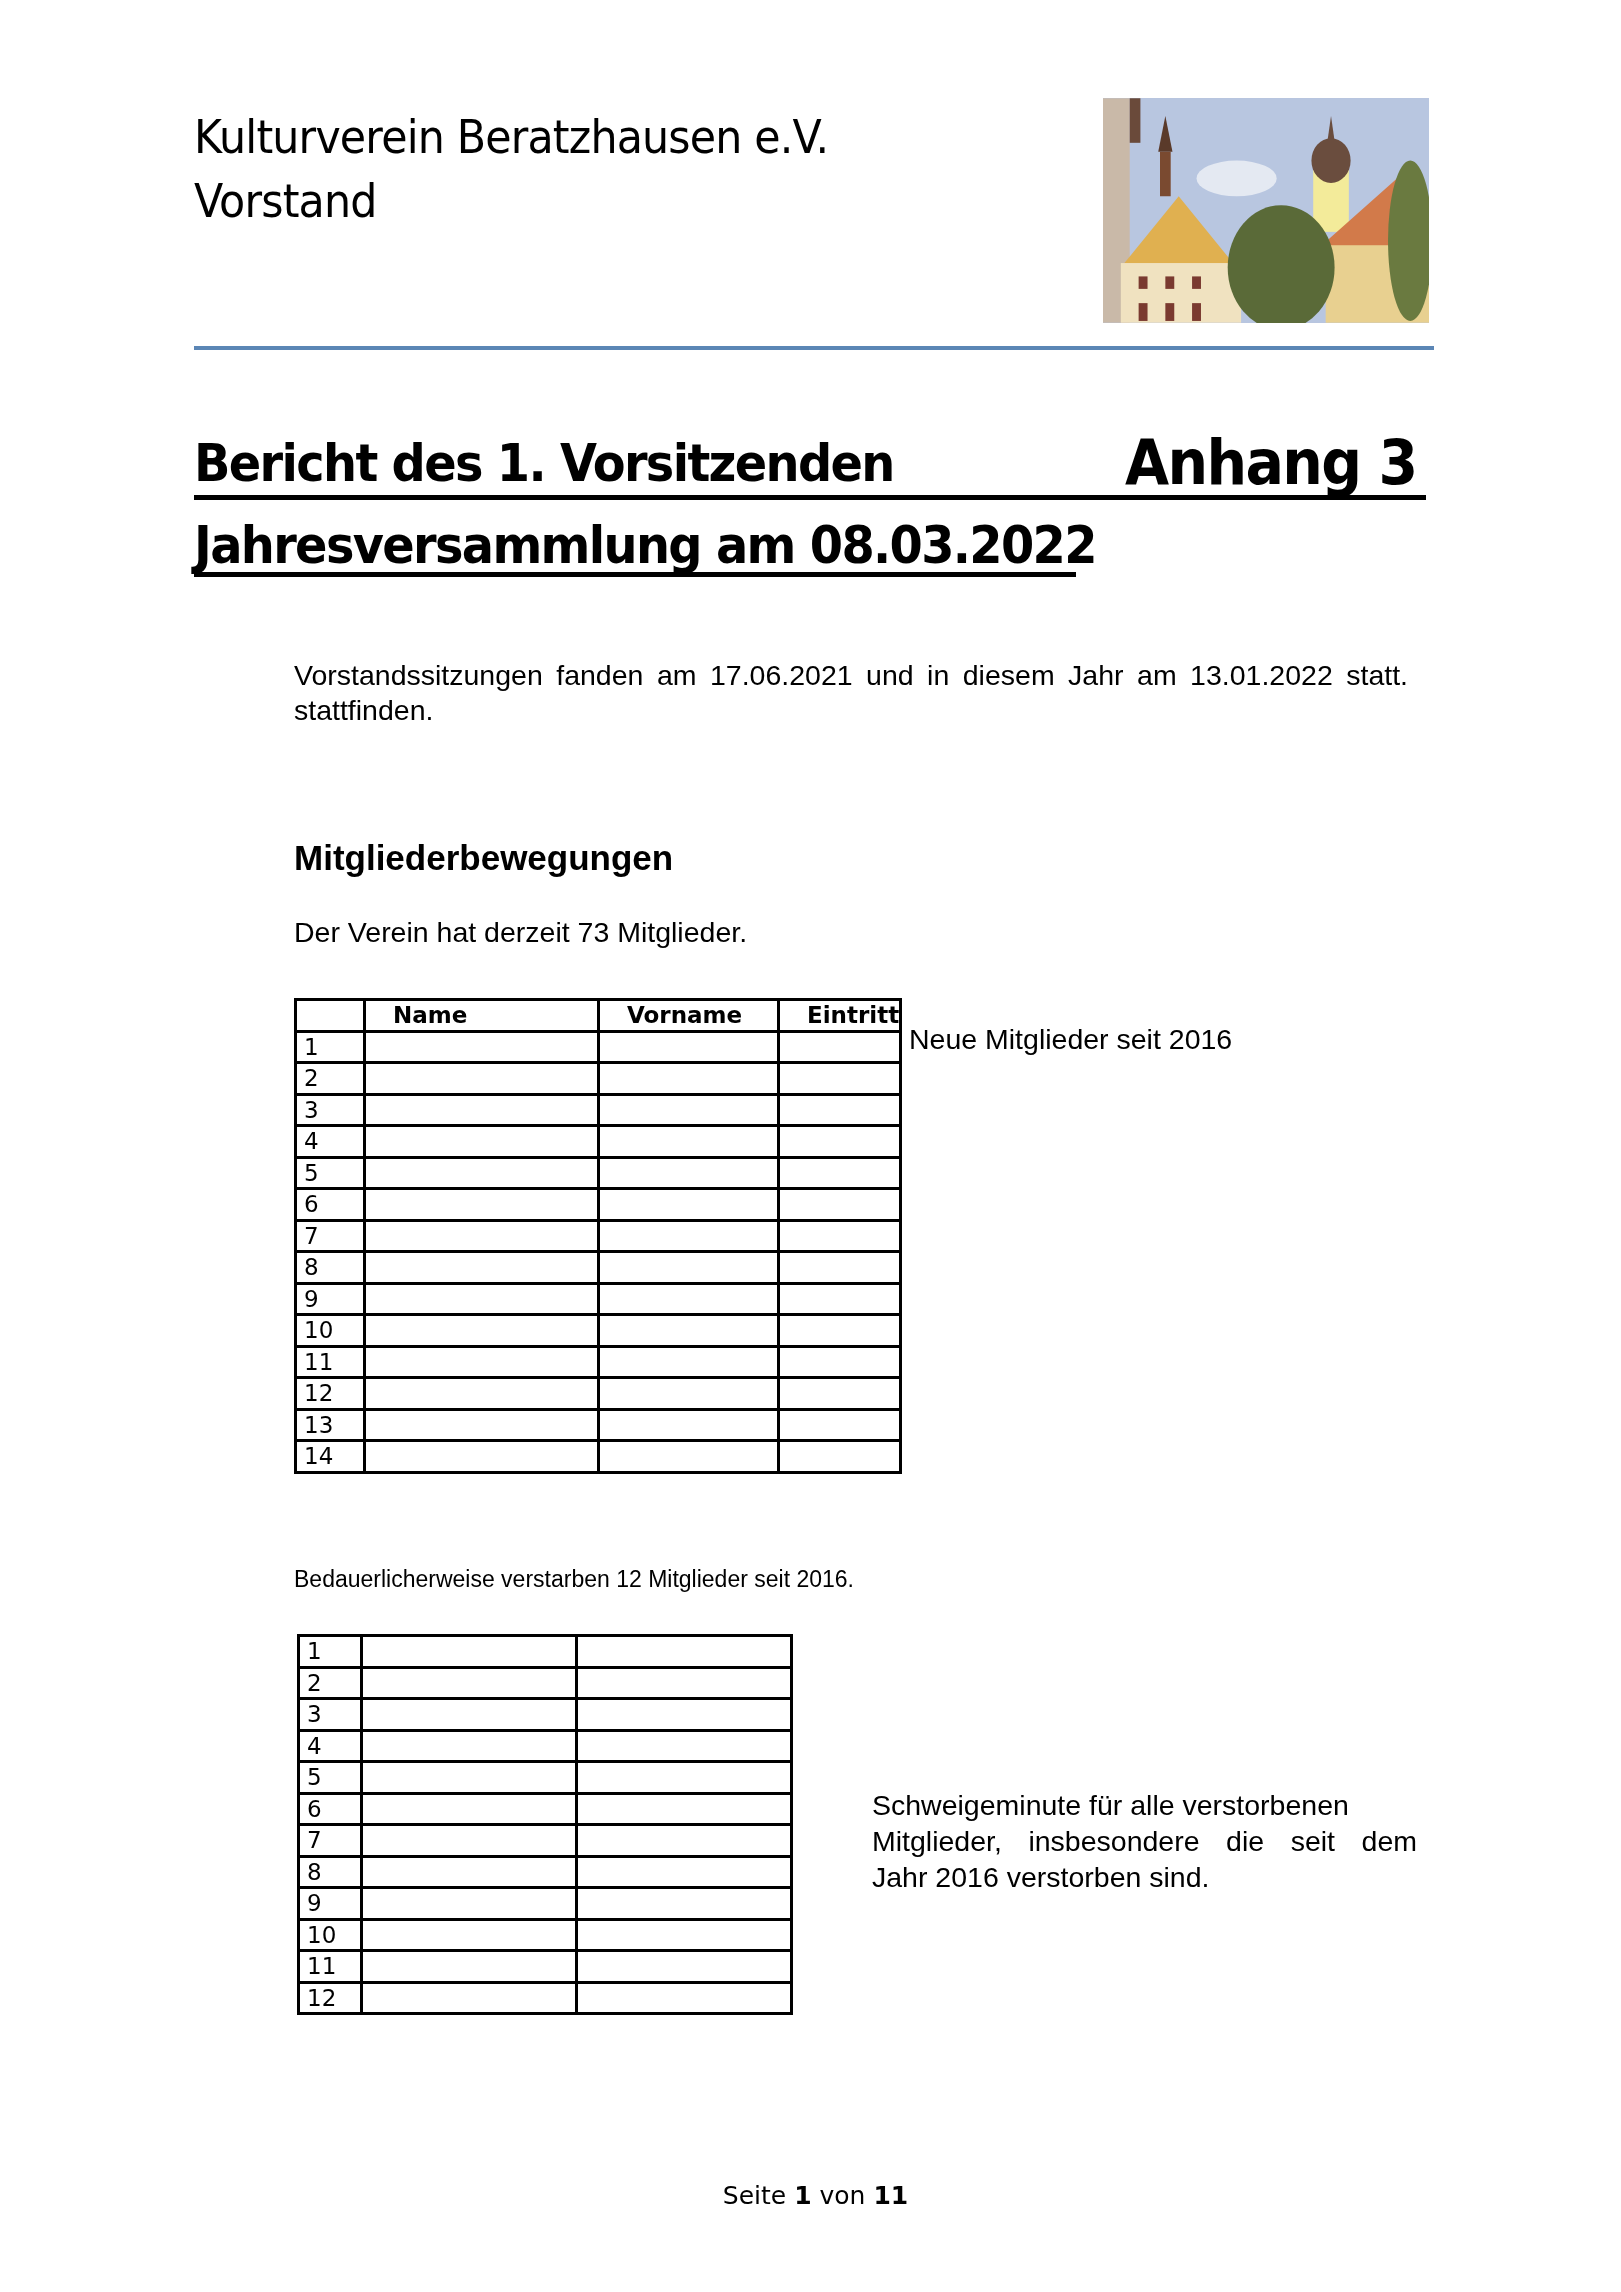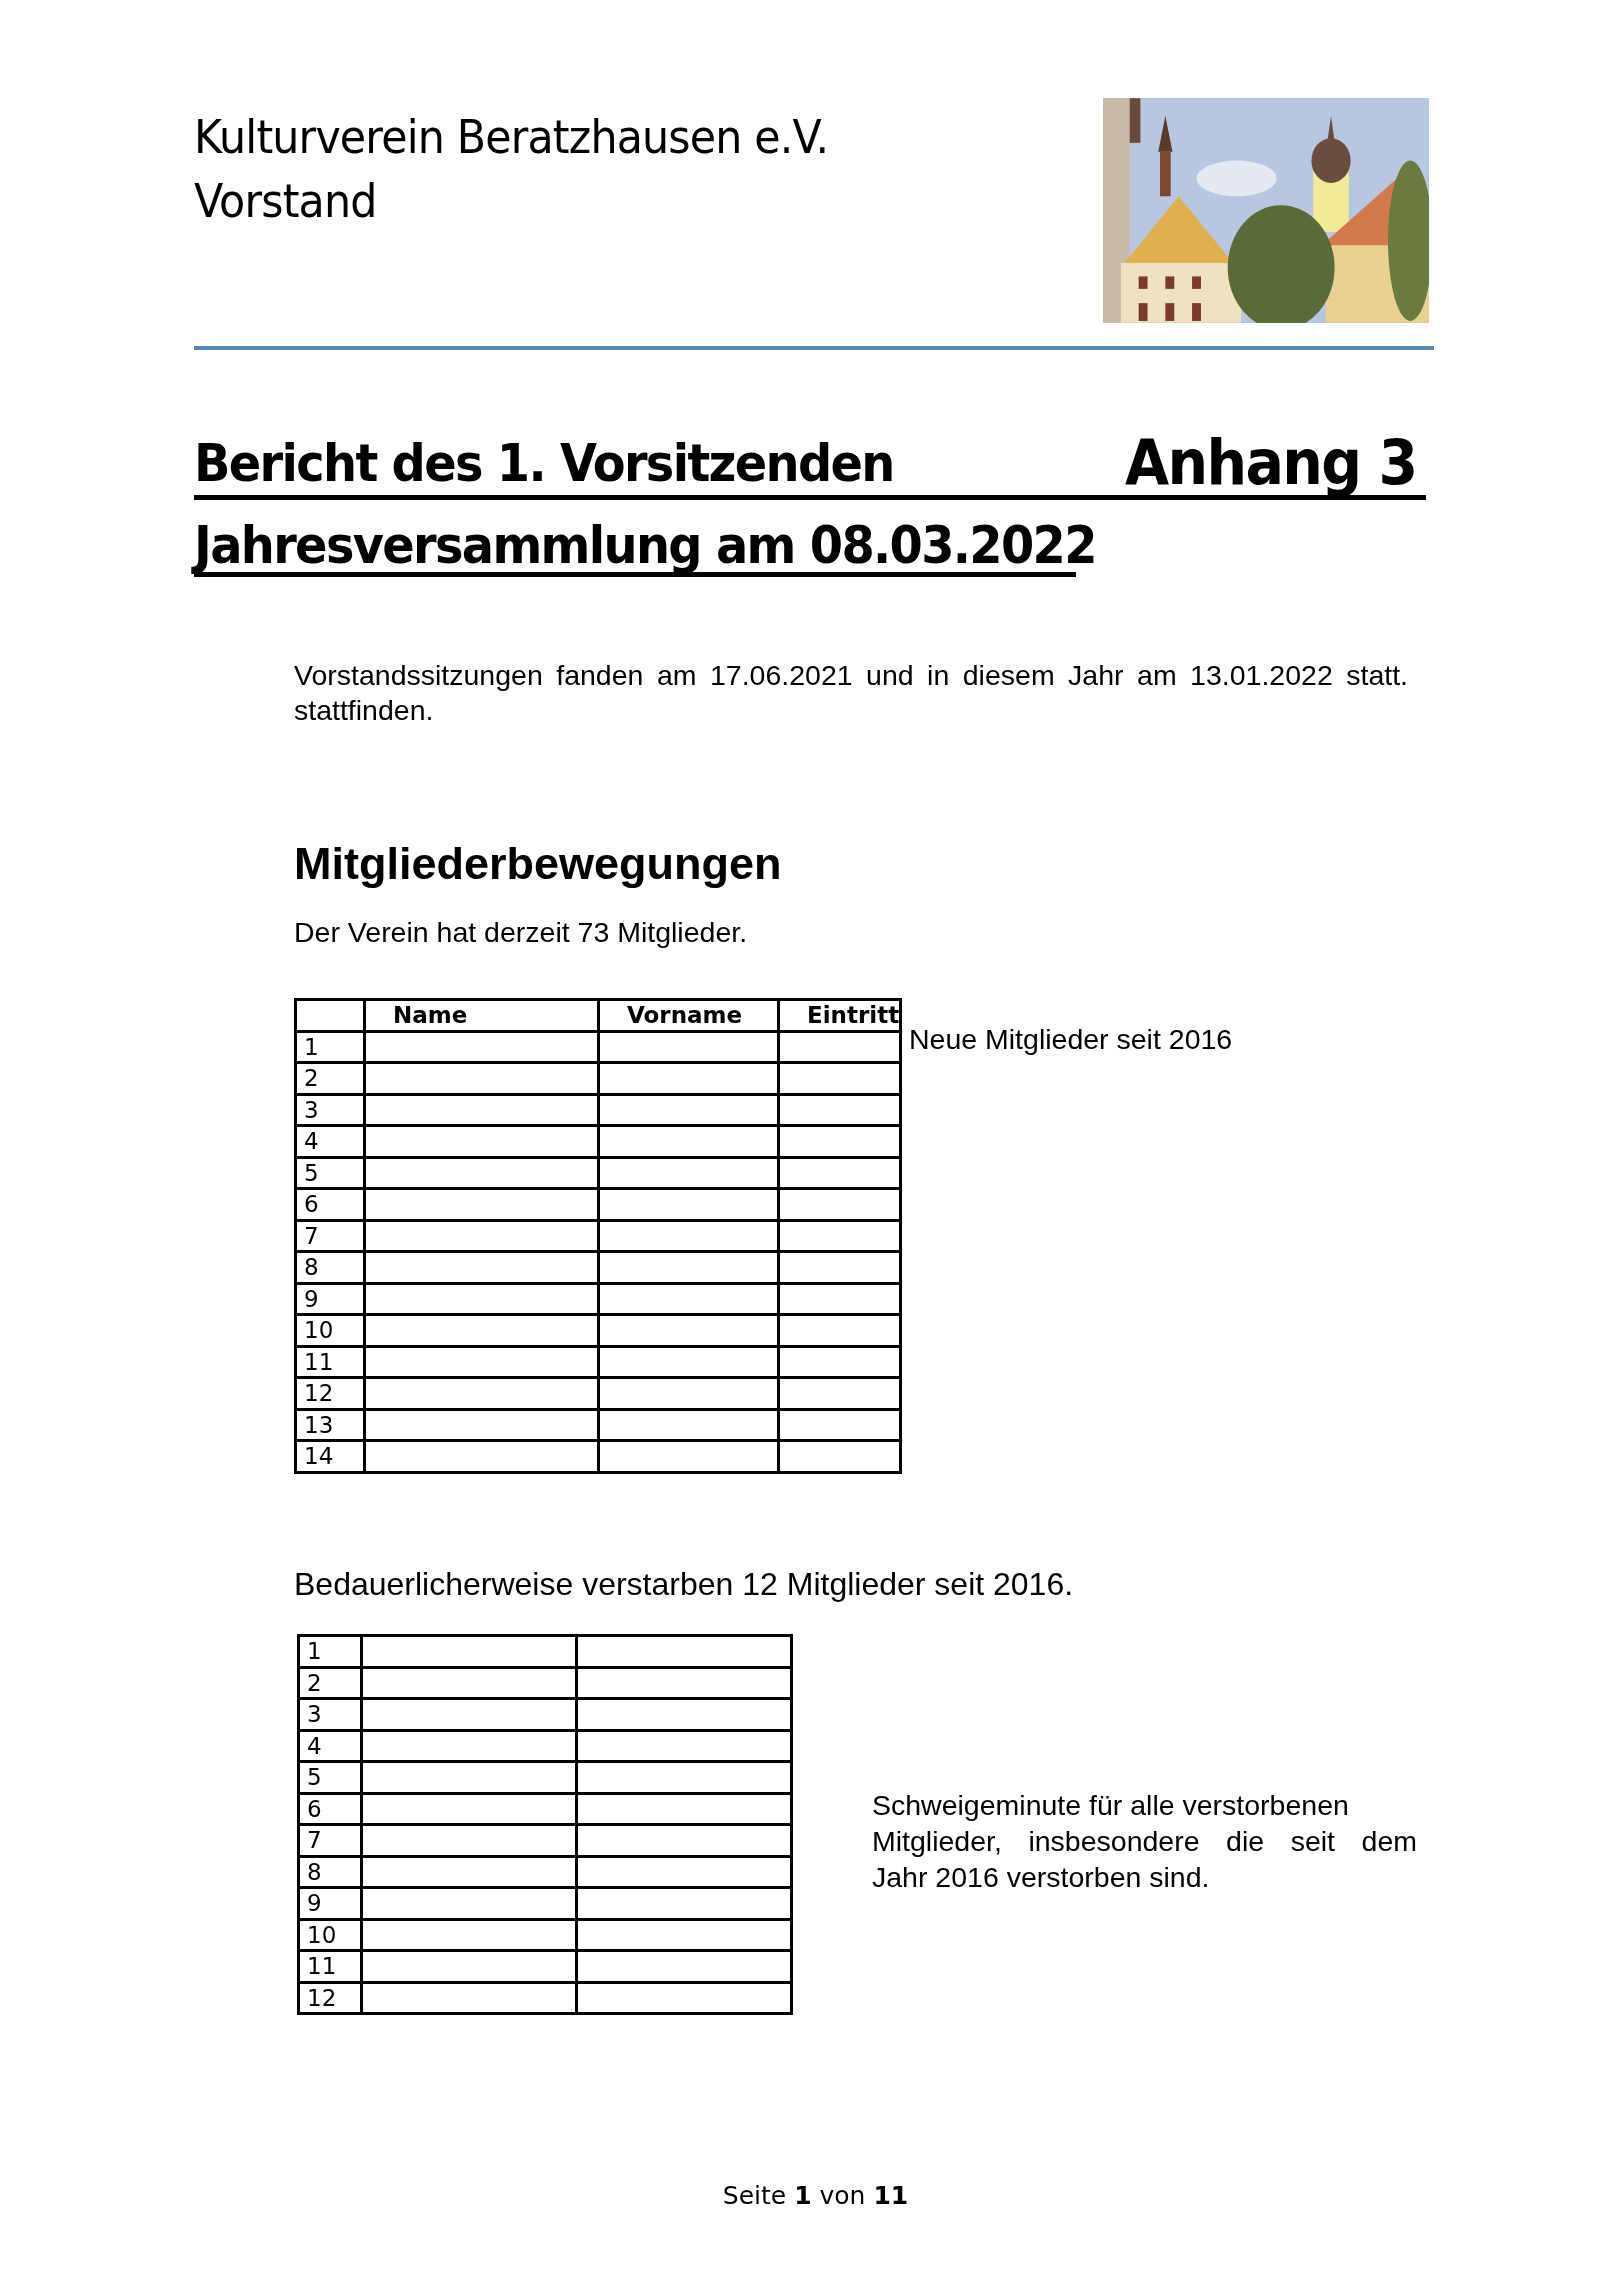--- a/index.html
+++ b/index.html
@@ -13,33 +13,33 @@
   .h-report { left:194px; top:433px; font-size:52px; font-weight:bold; font-family:"DejaVu Sans", sans-serif; letter-spacing:-1.8px; transform:scaleX(0.92); transform-origin:left top; white-space:nowrap;}
   .h-anhang { left:1125px; top:426px; font-size:62px; font-weight:bold; font-family:"DejaVu Sans", sans-serif; letter-spacing:-1.8px; transform:scaleX(0.92); transform-origin:left top; white-space:nowrap;}
   .ul1 { left:194px; top:495px; width:1232px; height:4.5px; background:#000; }
   .h-date { left:194px; top:515px; font-size:52px; font-weight:bold; font-family:"DejaVu Sans", sans-serif; letter-spacing:-1.8px; transform:scaleX(0.92); transform-origin:left top; white-space:nowrap;}
   .ul2 { left:194px; top:572px; width:882px; height:4.5px; background:#000; }
 
   .para { left:294px; top:658px; width:1114px; font-size:28.5px; line-height:35px; text-align:justify; font-family:"Liberation Sans", sans-serif; }
   .para span { display:block; text-align:justify; text-align-last:justify; }
   .para span.last { text-align-last:left; }
 
-  .h-section { left:294px; top:838px; font-size:45px; font-weight:bold; font-family:"Liberation Sans", sans-serif; }
+  .h-section { left:294px; top:838px; font-size:35px; font-weight:bold; font-family:"Liberation Sans", sans-serif; }
   .p-count { left:294px; top:916px; font-size:28.5px; font-family:"Liberation Sans", sans-serif; }
 
   table.grid { border-collapse:collapse; position:absolute; font-family:"DejaVu Sans", sans-serif; }
   table.grid td, table.grid th { border:3.6px solid #000; padding:0 0 0 7.1px; height:28.5px; font-size:23px; line-height:28.5px; text-align:left; vertical-align:bottom; }
   table.grid th { font-weight:bold; font-size:23px; padding-left:27px; }
   .t1 { left:294px; top:998px; }
   .t1 col.c0 { width:69px; } .t1 col.c1 { width:234px; } .t1 col.c2 { width:180px; } .t1 col.c3 { width:112px; }
   .t2 { left:297px; top:1634px; }
   .t2 col.c0 { width:63px; } .t2 col.c1 { width:215px; } .t2 col.c2 { width:215px; }
 
   .side1 { left:909px; top:1023px; font-size:28.5px; font-family:"Liberation Sans", sans-serif; }
-  .p-deceased { left:294px; top:1566px; font-size:32px; font-family:"Liberation Sans", sans-serif; }
+  .p-deceased { left:294px; top:1566px; font-size:23px; font-family:"Liberation Sans", sans-serif; }
   .side2 { left:872px; top:1787px; width:545px; font-size:28.5px; line-height:36px; font-family:"Liberation Sans", sans-serif; }
   .side2 span { display:block; text-align:justify; text-align-last:justify; }
   .side2 span.first, .side2 span.last { text-align-last:left; }
 
   .footer { left:0; width:1631px; top:2181px; text-align:center; font-size:25px; font-family:"DejaVu Sans", sans-serif; }
   .footer b { font-weight:bold; }
 </style>
 </head>
 <body>
 

